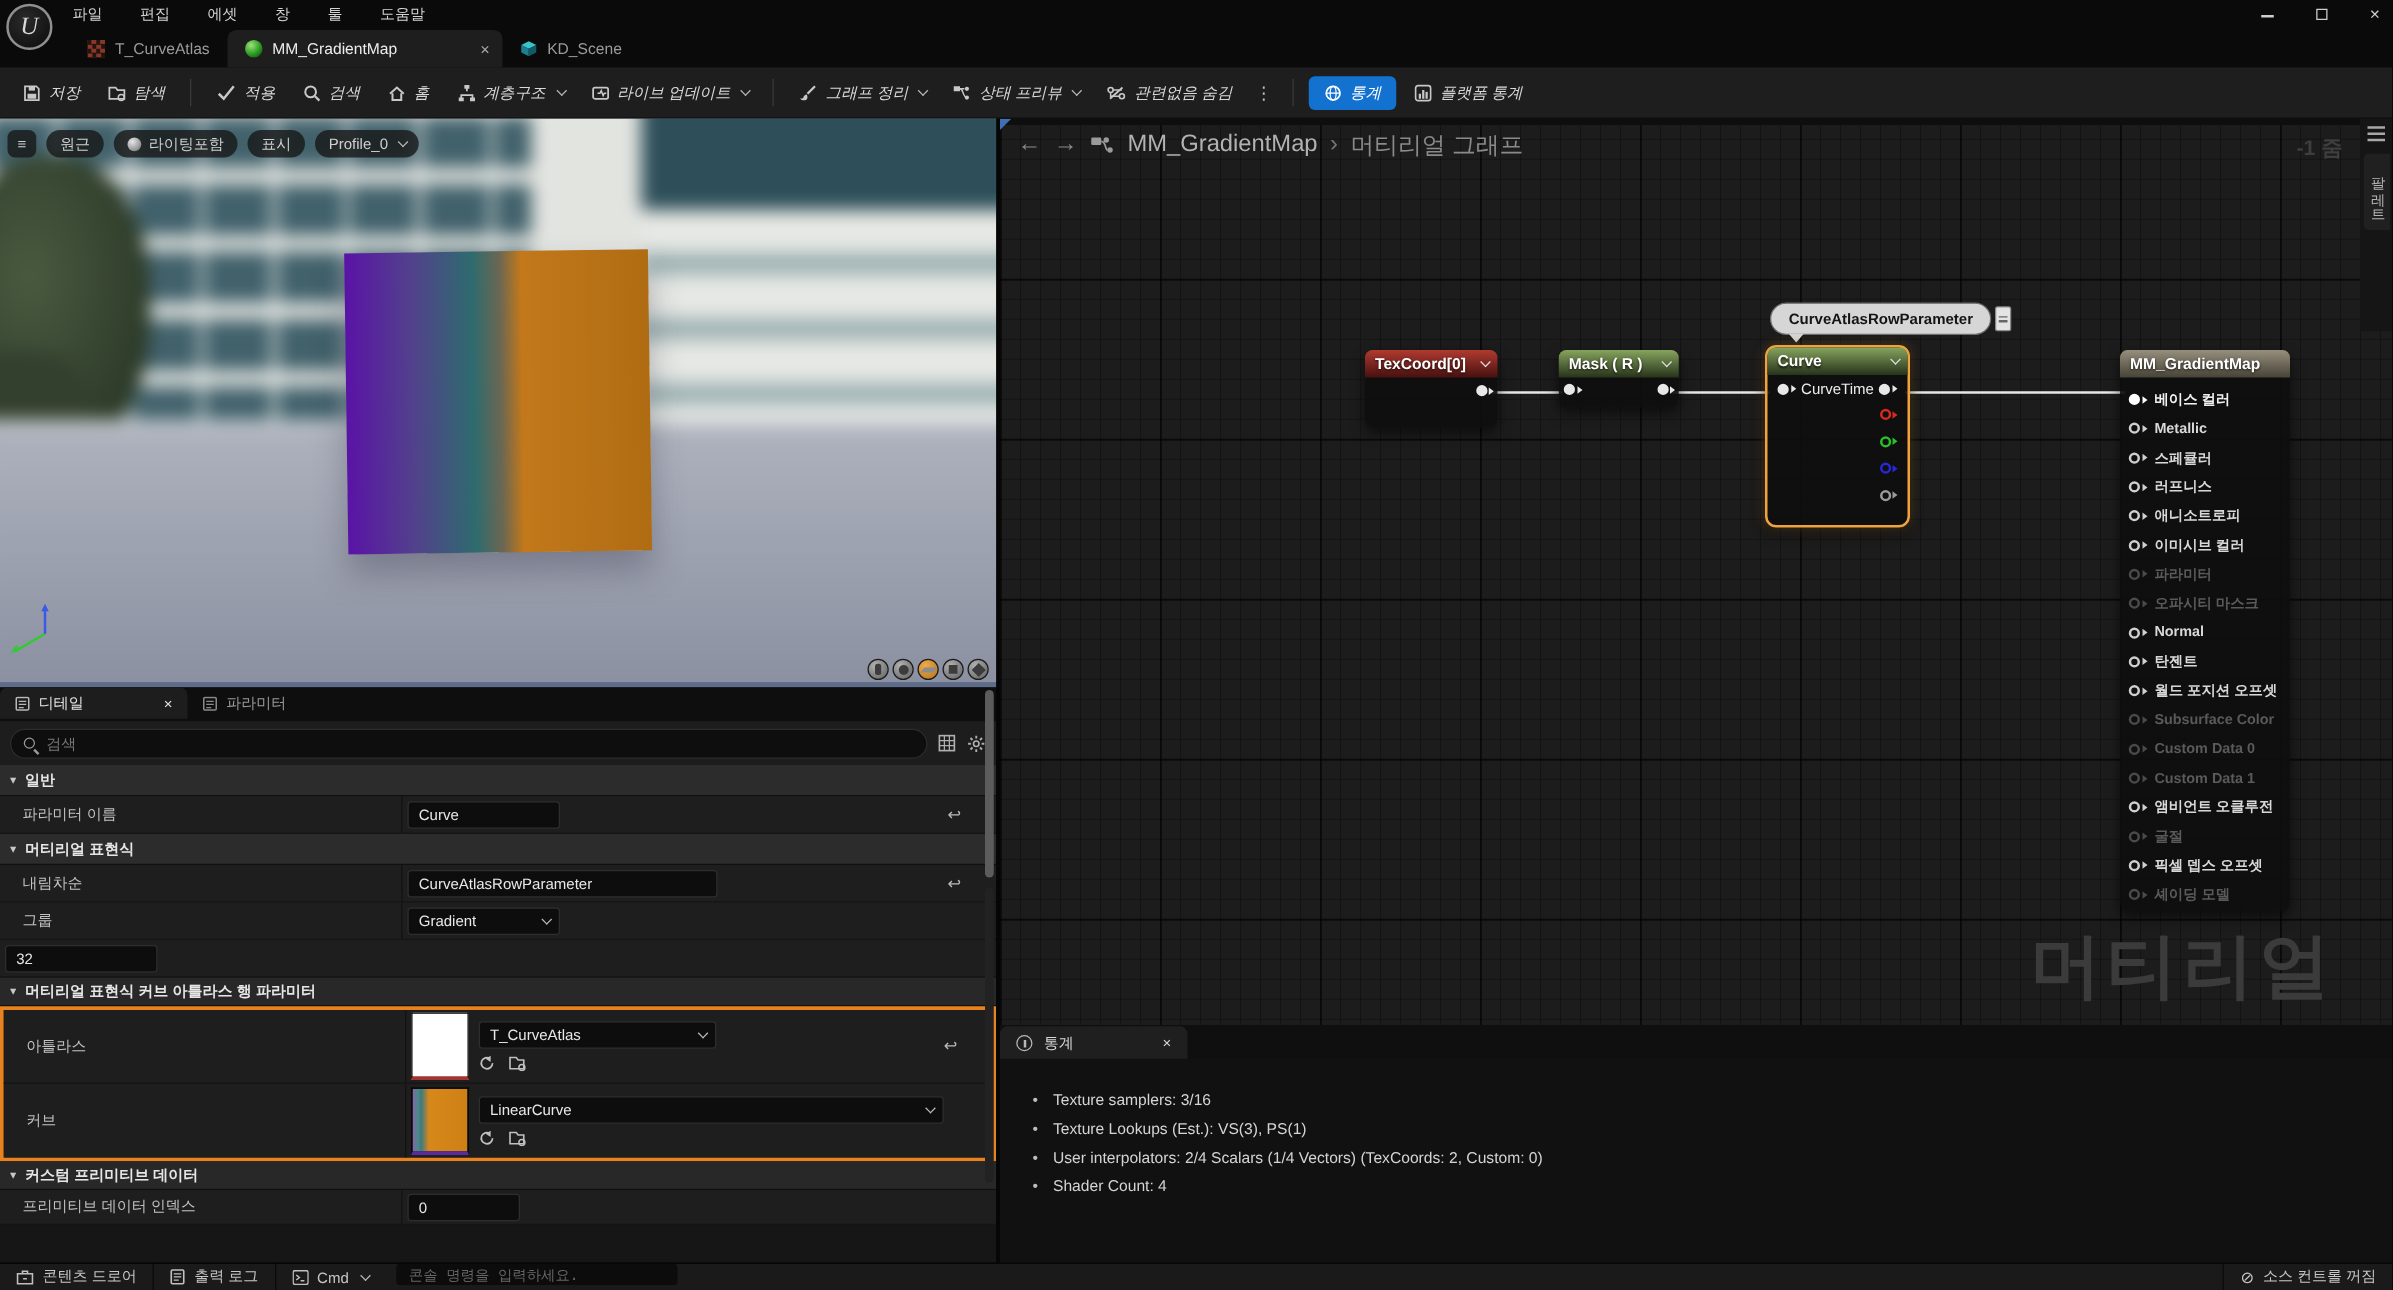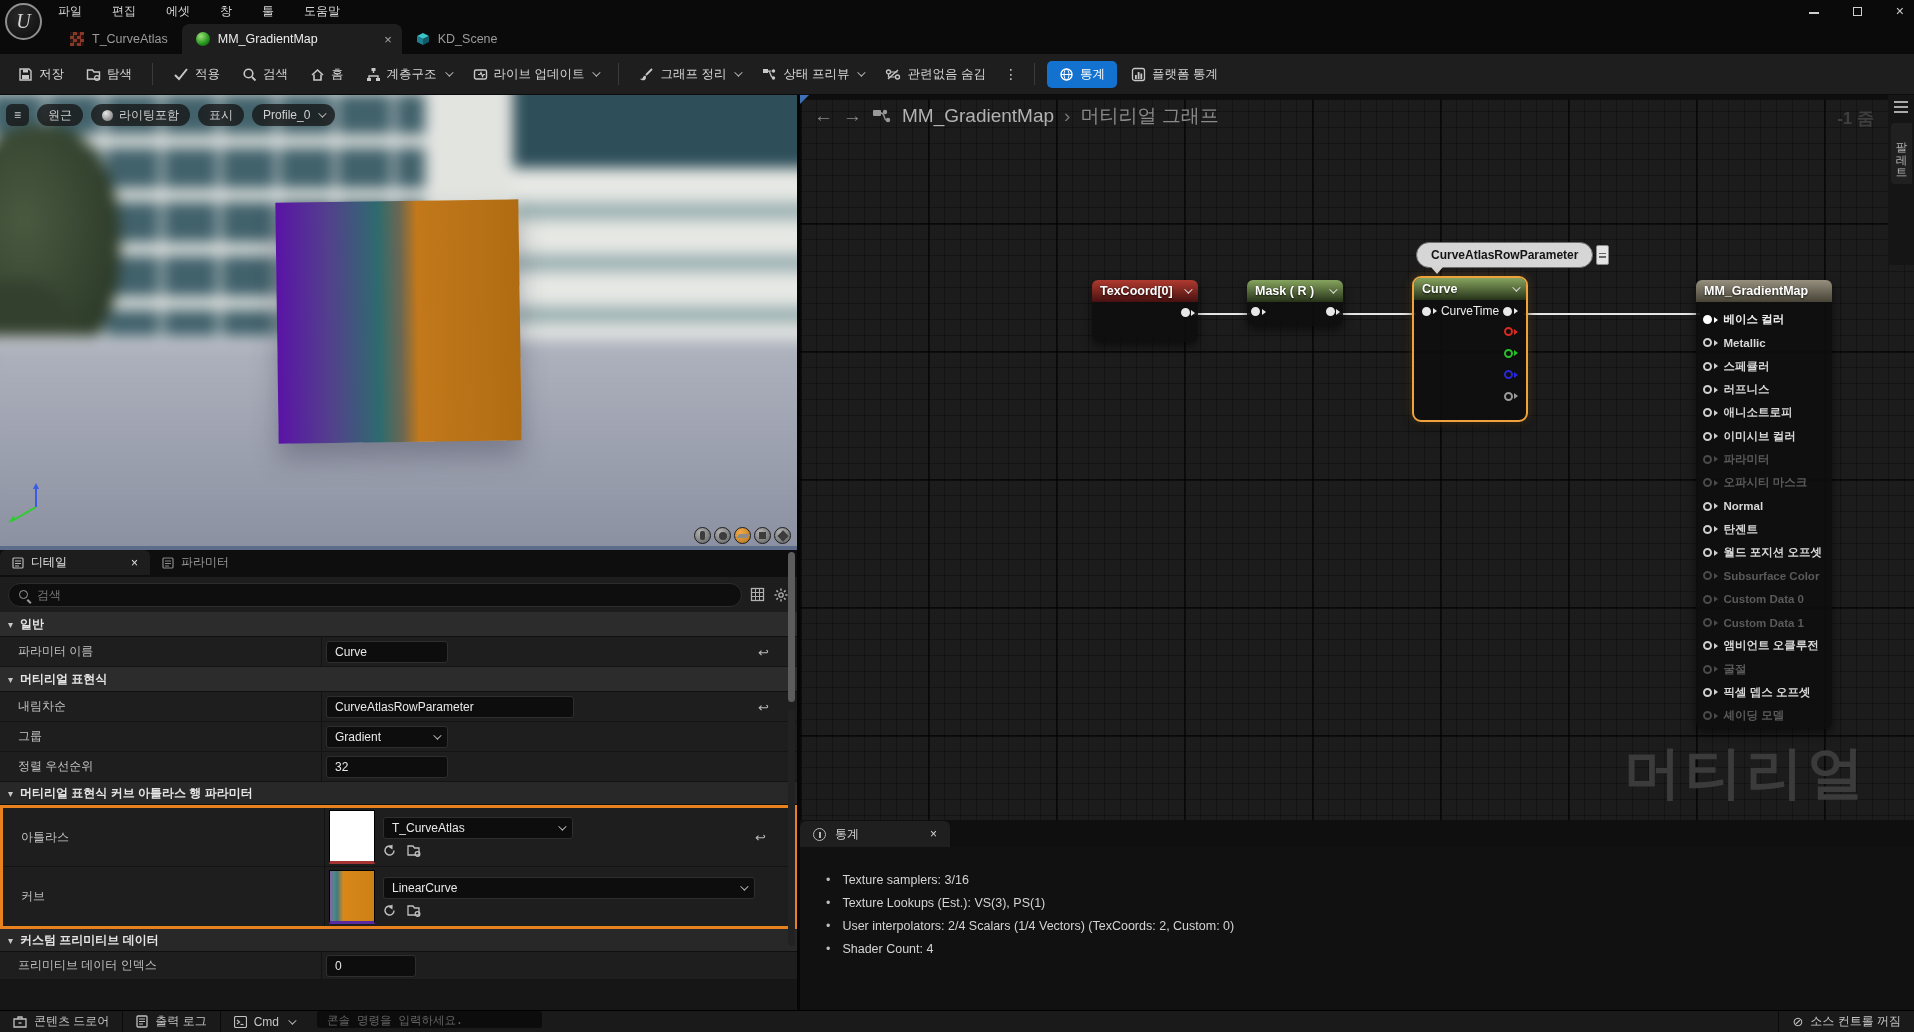--- a/index.html
+++ b/index.html
@@ -21,21 +21,21 @@
   .tabbar{position:absolute;left:0;top:22px;width:1914px;height:32px;background:#0a0a0a;display:flex;align-items:flex-end;padding-left:56px;}
   .tab{height:30px;display:flex;align-items:center;gap:8px;padding:0 14px;color:#9b9b9b;font-size:12.5px;}
   .tab.active{background:#1e1e1e;color:#ececec;border-radius:7px 7px 0 0;padding-right:10px;width:220px;}
   .tab .spacer{flex:1;}
   .tab-close{color:#a8a8a8;font-size:13px;}
   .icon-checker{width:14px;height:14px;background:conic-gradient(#8a372a 0 25%,#241410 0 50%,#8a372a 0 75%,#241410 0);background-size:7px 7px;}
   .icon-sphere{width:14px;height:14px;border-radius:50%;background:radial-gradient(circle at 35% 30%,#9fe07a,#2a9a22 55%,#0c3d0a);}
   .icon-box svg{display:block;}
 
   
-  .toolbar{position:absolute;left:0;top:54px;width:1914px;height:41px;background:#1e1e1e;display:flex;align-items:center;gap:6px;padding:0 10px;border-bottom:1px solid #0c0c0c;}
+  .toolbar{position:absolute;left:0;top:54px;width:1914px;height:41px;background:#1e1e1e;display:flex;align-items:center;gap:6px;padding:0 10px;border-bottom:1px solid #0c0c0c;font-style:italic;}
   .tbtn{display:flex;align-items:center;gap:6px;padding:5px 8px;color:#d8d8d8;font-size:12.5px;border-radius:4px;}
   .tbtn svg{display:block;}
   .tsep{width:1px;height:22px;background:#3a3a3a;margin:0 6px;}
   .tbtn.blue{background:#1372d0;color:#fff;border-radius:5px;padding:5px 12px;}
   .caret{display:inline-block;width:6px;height:6px;border-right:1.6px solid #b8b8b8;border-bottom:1.6px solid #b8b8b8;transform:rotate(45deg) translateY(-2px);margin-left:2px;}
   .kebab{color:#c0c0c0;font-size:14px;padding:0 4px;}
 
   
   .main{position:absolute;left:0;top:95px;width:1914px;height:915px;}
   .v-splitter{position:absolute;left:797px;top:0;width:3px;height:915px;background:#060606;z-index:5;}
@@ -463,21 +463,20 @@
         <div class="drow" style="height:30px;">
           <div class="lbl">그룹</div>
           <div class="val">
               <div class="field dd" style="width:122px;gap:12px;">
                 <span>Gradient</span>
                 <span class="caret"></span>
               </div>
             </div>
         </div>
         <div class="drow" style="height:30px;">
-          <div class="lbl">정렬 우선순위</div>
           <div class="val">
               <div class="field" style="width:122px;">
                 <span>32</span>
               </div>
             </div>
         </div>
         <div class="sec sub">
             <span class="tri">▾</span>
             <span>머티리얼 표현식 커브 아틀라스 행 파라미터</span>
           </div>

